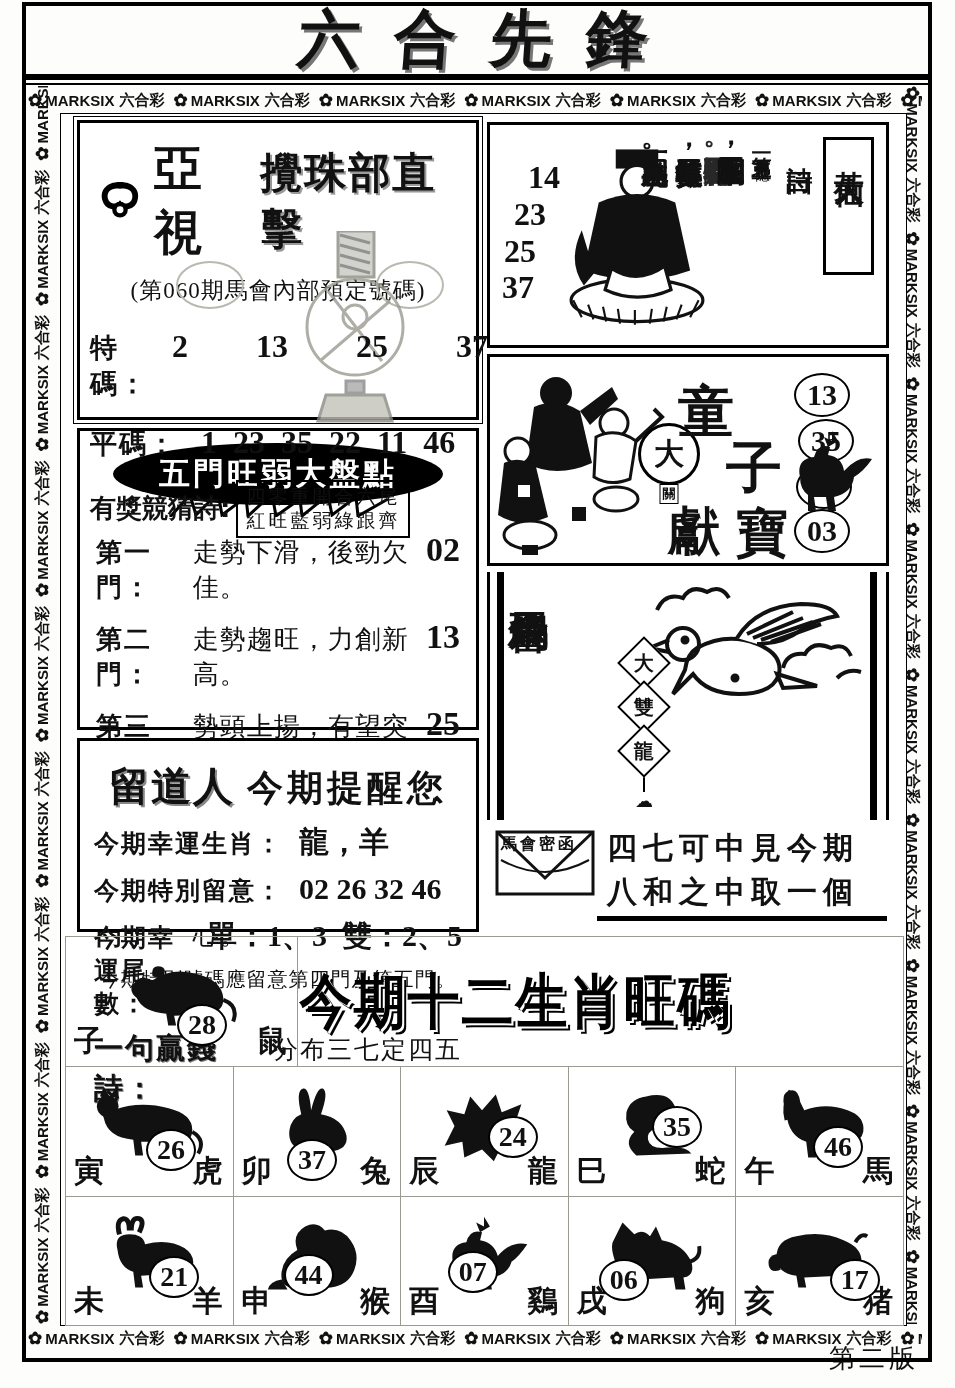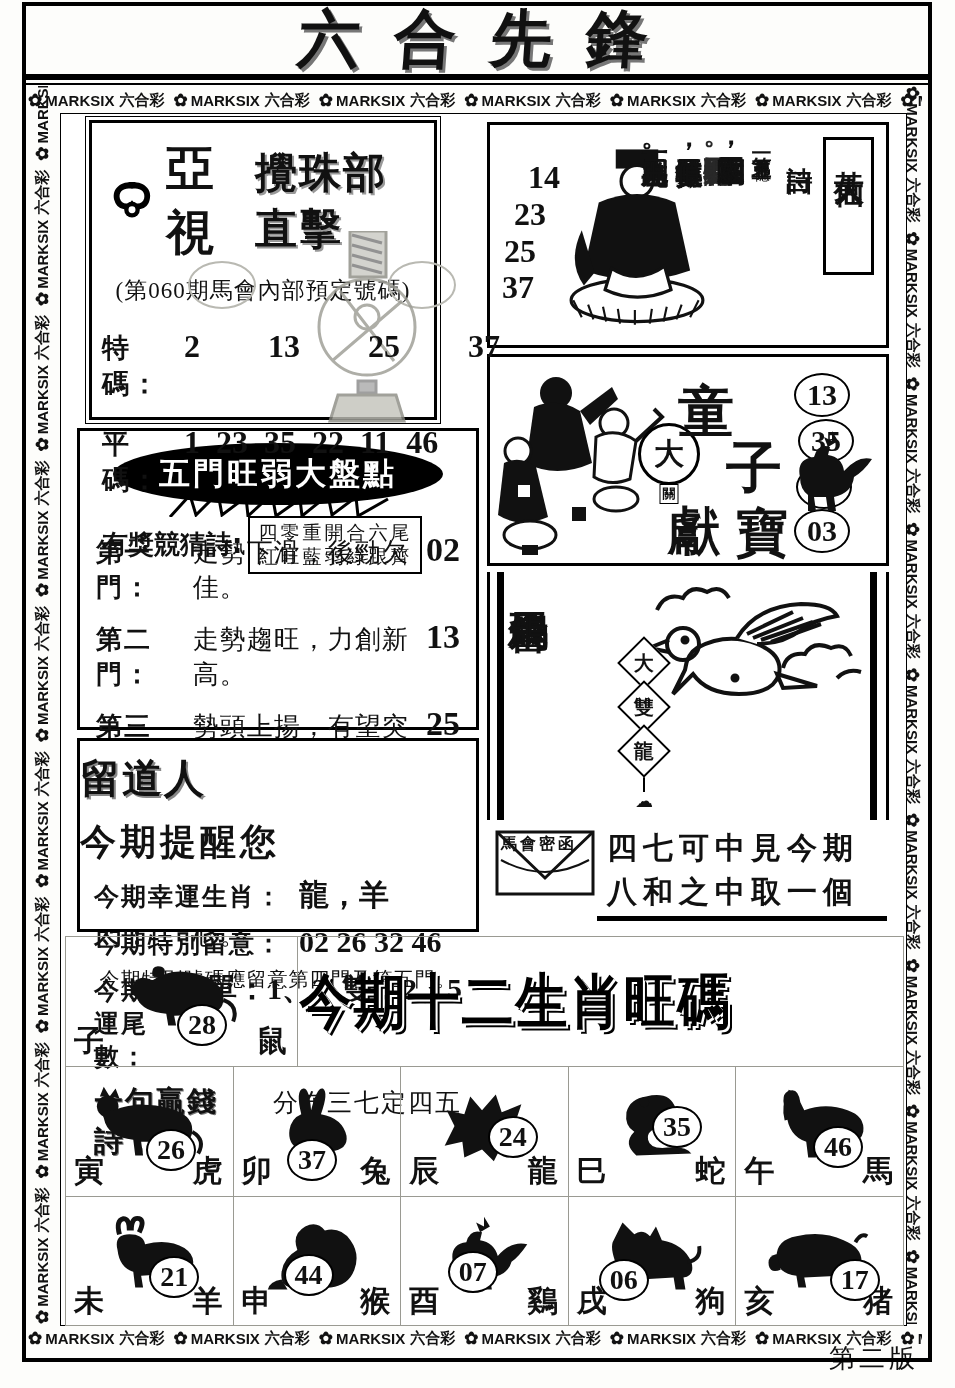--- a/index.html
+++ b/index.html
@@ -48,21 +48,21 @@
   .fg-title{background:#000;color:#fff;border-radius:50%;width:330px;height:62px;display:flex;align-items:center;justify-content:center;
             font-family:"DejaVu Sans",sans-serif;font-weight:900;font-size:31px;letter-spacing:3px;}
   .fg-burst{position:absolute;left:80px;top:48px;width:240px;height:26px;}
   .fg-rows{padding:26px 16px 0 16px;}
   .fg-row{display:flex;align-items:baseline;margin-bottom:13px;}
   .fg-gate{font-family:"DejaVu Sans",sans-serif;font-weight:bold;font-size:26px;letter-spacing:2px;}
   .fg-desc{font-size:26px;letter-spacing:1px;}
   .fg-num{margin-left:auto;font-size:34px;font-weight:bold;}
   .fg-foot{text-align:center;font-size:20px;letter-spacing:1px;margin-top:2px;}
   
-  .rm-head{display:flex;align-items:baseline;gap:12px;justify-content:center;margin-top:10px;flex-direction:column;}
+  .rm-head{display:flex;align-items:baseline;gap:12px;justify-content:center;margin-top:18px;}
   .rm-styl{font-family:"DejaVu Sans",sans-serif;font-weight:900;font-size:40px;letter-spacing:2px;text-shadow:2px 2px 0 #888;}
   .rm-rest{font-family:"DejaVu Serif",serif;font-weight:bold;font-size:36px;letter-spacing:4px;}
   .rm-rows{padding:8px 14px 0 14px;}
   .rm-row{display:flex;align-items:baseline;margin-bottom:9px;}
   .rm-lab{font-family:"DejaVu Sans",sans-serif;font-weight:bold;font-size:25px;letter-spacing:2px;}
   .rm-val{font-size:30px;font-weight:bold;margin-left:16px;white-space:pre;}
   .rm-row.last .rm-lab{font-size:29px;text-shadow:1px 1px 0 #777;}
   .rm-row.last .rm-val{font-size:25px;font-weight:normal;letter-spacing:2px;}
   
   .wts-nums{position:absolute;left:12px;top:34px;font-size:32px;font-weight:bold;line-height:1.15;}
@@ -330,21 +330,21 @@
       <span class="bu">
           <span class="flower">✿</span>
           <span>MARKSIX</span>
         </span>
 
     </div>
   </div>
 
   <div class="content">
 
-    <div class="panel dbl" style="left:16px;top:6px;width:348px;height:300px;margin-left:12px;">
+    <div class="panel dbl" style="left:16px;top:6px;width:402px;height:300px;">
       <div class="atv-head">
         <svg class="atv-logo" viewBox="0 0 60 60">
           <path d="M30 8 C14 8 6 18 10 30 C13 40 24 42 30 36 C36 42 47 40 50 30 C54 18 46 8 30 8 Z M30 16 C38 14 46 18 44 27 C42 34 34 35 30 29 C26 35 18 34 16 27 C14 18 22 14 30 16 Z" fill="#000"></path>
           <circle cx="30" cy="40" r="9" fill="#000"></circle>
             <circle cx="30" cy="40" r="4" fill="#fff"></circle>
         </svg>
         <span class="atv-station">亞視</span>
         <span class="atv-rest">攪珠部直擊</span>
       </div>
       <div class="atv-sub">(第060期馬會內部預定號碼)</div>

